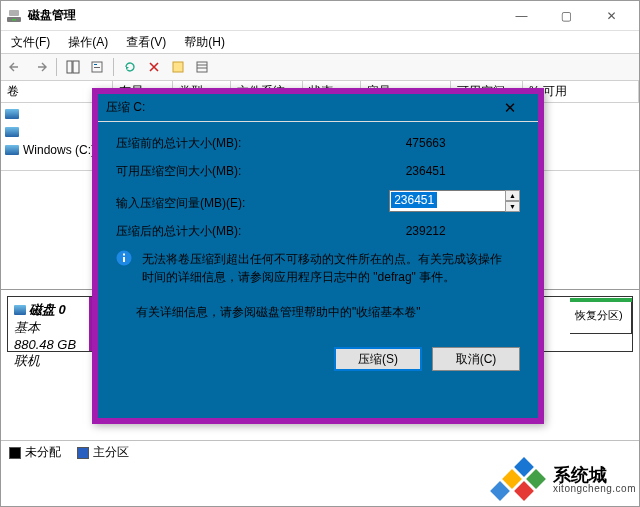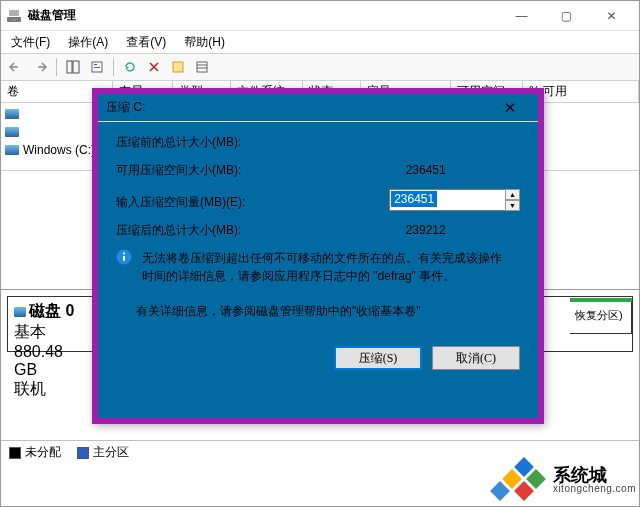--- a/index.html
+++ b/index.html
@@ -22,21 +22,21 @@
   
   .headers { display: flex; border-bottom: 1px solid #d0d0d0; background: #fff; height: 22px; }
   .hdr-cell { border-right: 1px solid #d0d0d0; padding: 2px 6px; font-size: 12px; overflow: hidden; white-space: nowrap; display:flex; align-items:center; }
   
   .volume-list { height: 68px; padding: 2px 4px; border-bottom: 1px solid #d0d0d0; }
   .vol-row { display: flex; align-items: center; height: 18px; gap: 4px; }
   .vol-icon { width: 14px; height: 10px; background: linear-gradient(180deg,#6ebee8 0%,#2563a6 100%); border-radius: 1px; }
   
   .disk-area { padding: 6px; }
   .disk-row { display: flex; border: 1px solid #333; height: 48px; margin-bottom: 4px; }
-  .disk-label { width: 88px; padding: 4px 6px; font-size: 16px; border-right: 2px solid #a21caf; }
+  .disk-label { width: 88px; padding: 4px 6px; font-size: 13px; border-right: 7px solid #a21caf; font-style: italic; }
   
   .legend-bar { border-top: 1px solid #c0c0c0; padding: 3px 8px; display: flex; gap: 16px; align-items: center; }
   .leg-swatch { width: 12px; height: 12px; display: inline-block; margin-right: 4px; border: 1px solid #555; vertical-align: middle; }
   
   
   .dialog { position: absolute; left: 92px; top: 88px; width: 452px; height: 336px; background: #0369a1; border: 6px solid #a21caf; box-shadow: 2px 2px 8px rgba(0,0,0,0.3); }
   .dlg-title { height: 28px; display: flex; align-items: center; padding: 0 8px; border-bottom: 1px solid #ddd; font-size: 12px; }
   .dlg-title span { flex: 1; }
   .dlg-close { width: 40px; height: 26px; display: flex; align-items: center; justify-content: center; font-size: 15px;}
   .dlg-body { padding: 12px 18px 8px 18px; }
@@ -46,21 +46,21 @@
   .spinner-wrap { position: relative; width: 138px; }
   .spinner-input { width: 128px; height: 22px; border: 1px solid #7a7a7a; background: #fff; color: #fff; padding: 1px 3px; font-size: 12px; font-family: inherit; }
   .spinner-inner { position:absolute; left:2px; top:2px; background:#0078d7; color:#fff; padding:1px 3px; font-size:12px; }
   .spin-btns { position: absolute; right: 0; top: 0; width: 15px; height: 22px; }
   .spin-btn { width: 15px; height: 11px; border: 1px solid #999; background: #f0f0f0; display: flex; align-items: center; justify-content: center; font-size: 7px; }
   .info-row { display: flex; gap: 10px; margin: 10px 12px 6px 0; }
   .info-icon { width: 16px; height: 16px; flex-shrink: 0; }
   .info-text { font-size: 12px; line-height: 1.5; }
   .help-link { margin: 18px 0 10px 20px; font-size: 12px; }
   .dlg-buttons { display: flex; justify-content: flex-end; gap: 10px; padding: 8px 18px 14px; }
-  .dlg-btn { width: 88px; height: 24px; border: 1px solid #888; background: #e1e1e1; font-size: 12px; font-family: Liberation Serif, serif; }
+  .dlg-btn { width: 88px; height: 24px; border: 1px solid #888; background: #e1e1e1; font-size: 12px; font-family: Liberation Sans, sans-serif; }
   .dlg-btn.primary { border: 1px solid #0078d7; box-shadow: inset 0 0 0 1px #0078d7; }
   
   
   .watermark { position: absolute; right: 4px; bottom: 5px; display: flex; align-items: center; gap: 6px; }
   .wm-squares { position: relative; width: 60px; height: 44px; }
   .wm-sq { position: absolute; width: 14px; height: 14px; transform: rotate(45deg); }
   .wm-text { display: flex; flex-direction: column; line-height: 1; }
   .wm-cn { font-size: 18px; font-weight: bold; }
   .wm-en { font-size: 10px; color: #444; letter-spacing: 0.5px; }
   
@@ -203,20 +203,21 @@
 
 <div class="dialog">
   <div class="dlg-title">
     <span>压缩 C:</span>
     <div class="dlg-close">✕</div>
   </div>
   <div class="dlg-body">
     <div class="field-row">
       <div class="field-label">压缩前的总计大小(MB):</div>
       <div style="width:110px"></div>
+      <div class="field-value">475663</div>
     </div>
     <div class="field-row">
       <div class="field-label">可用压缩空间大小(MB):</div>
       <div style="width:110px"></div>
       <div class="field-value">236451</div>
     </div>
     <div class="field-row">
       <div class="field-label">输入压缩空间量(MB)(E):</div>
       <div style="width:108px"></div>
       <div class="spinner-wrap">

